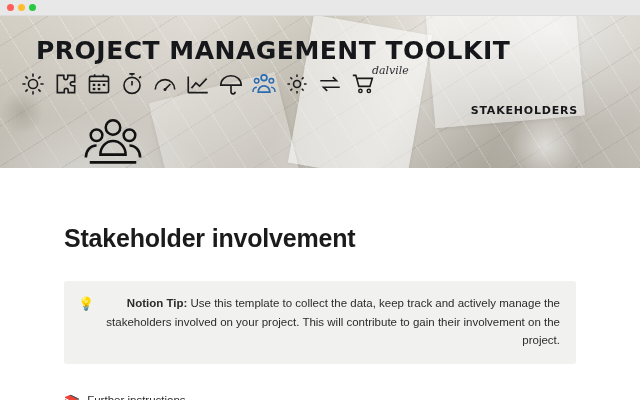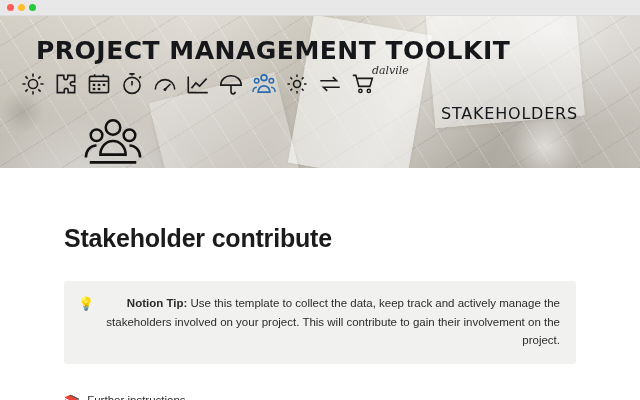--- a/index.html
+++ b/index.html
@@ -94,22 +94,22 @@
     position: absolute;
     left: 20px; top: 55px;
     display: flex;
     align-items: center;
     gap: 7px;
   }
   .icon-strip .ic { width: 26px; height: 26px; display: block; }
   .cover-tag {
     position: absolute;
     right: 62px; top: 88px;
-    font-size: 16px;
-    font-weight: normal;
+    font-size: 11px;
+    font-weight: bold;
     letter-spacing: 0.8px;
     color: #15171a;
     font-family: "DejaVu Sans", sans-serif;
   }
   .page-emoji {
     position: absolute;
     left: 82px; top: 96px;
     width: 62px; height: 62px;
   }
 
@@ -258,21 +258,21 @@
         <circle cx="15" cy="24" r="6"></circle>
         <path d="M4 47c0-7 4.6-12.5 11-12.5"></path>
         <circle cx="49" cy="24" r="6"></circle>
         <path d="M60 47c0-7-4.6-12.5-11-12.5"></path>
         <path d="M8 52h48"></path>
       </g>
     </svg>
   </div>
 
   <div class="body-wrap">
-    <h1 class="page-title">Stakeholder contribute</h1>
+    <h1 class="page-title">Stakeholder involvement</h1>
 
     <div class="callout">
       <span class="bulb">💡</span>
       <div class="text">
         <b>Notion Tip:</b><span> Use this template to collect the data, keep track and actively manage the stakeholders involved on your project. This will contribute to gain their involvement on the project.</span>
       </div>
     </div>
 
     <div class="further">
       <span class="emoji">📚</span>

